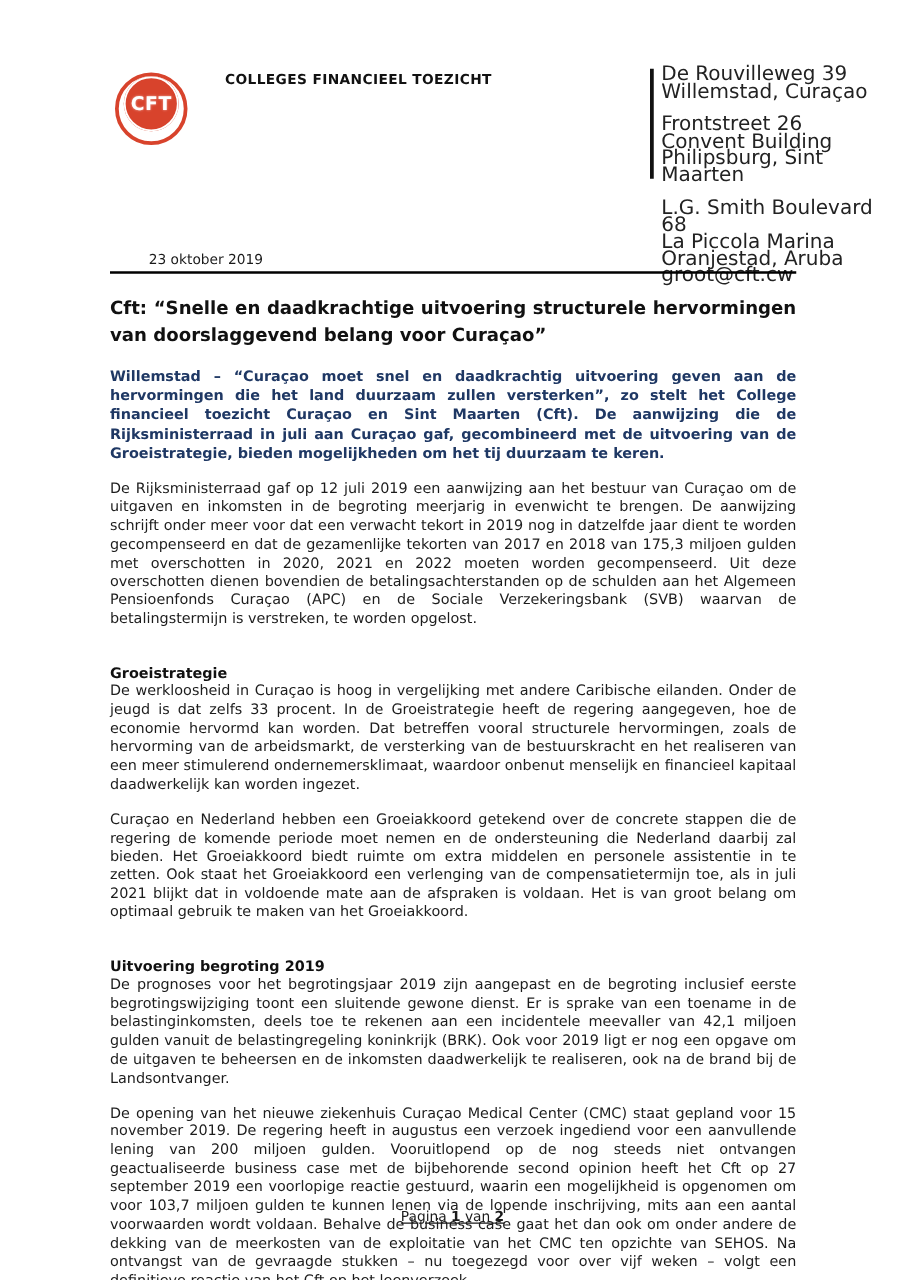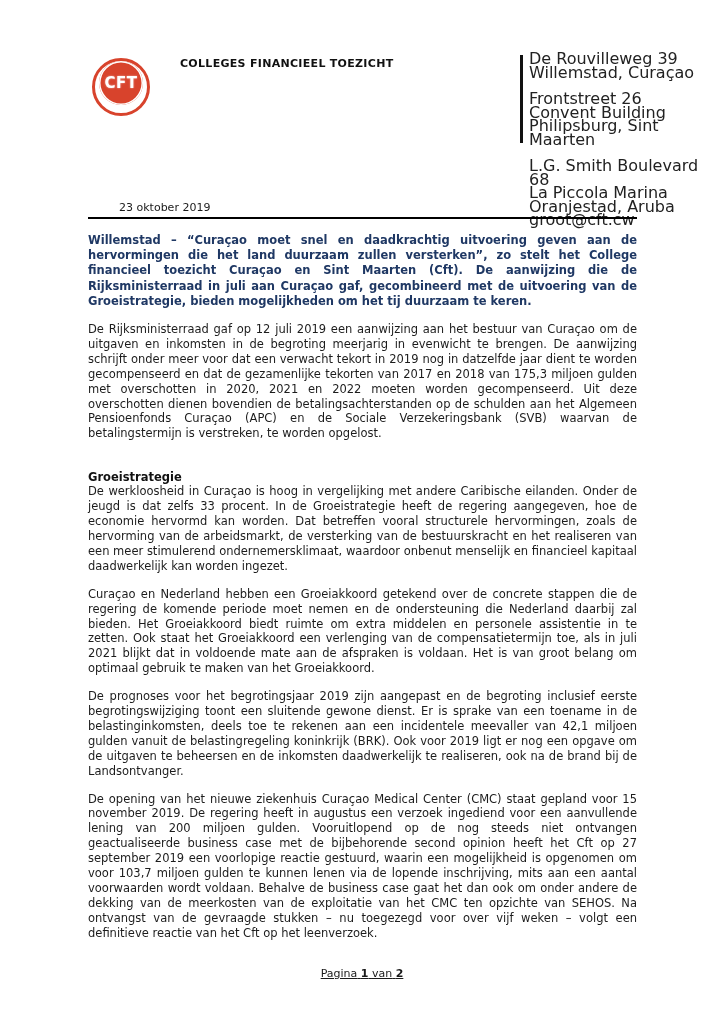--- a/index.html
+++ b/index.html
@@ -66,30 +66,32 @@
       <div>La Piccola Marina</div>
       <div>Oranjestad, Aruba</div>
       <div>groot@cft.cw</div>
     </div>
   </div>
 
   <div class="content">
     <div class="doc-date">23 oktober 2019</div>
     <hr class="rule">
 
+    <h2 class="headline">Cft: “Snelle en daadkrachtige uitvoering structurele hervormingen van doorslaggevend belang voor Curaçao”</h2>
 
     <p class="lead" style="color: rgb(31, 56, 100);">Willemstad – “Curaçao moet snel en daadkrachtig uitvoering geven aan de hervormingen die het land duurzaam zullen versterken”, zo stelt het College financieel toezicht Curaçao en Sint Maarten (Cft). De aanwijzing die de Rijksministerraad in juli aan Curaçao gaf, gecombineerd met de uitvoering van de Groeistrategie, bieden mogelijkheden om het tij duurzaam te keren.</p>
 
     <p class="para">De Rijksministerraad gaf op 12 juli 2019 een aanwijzing aan het bestuur van Curaçao om de uitgaven en inkomsten in de begroting meerjarig in evenwicht te brengen. De aanwijzing schrijft onder meer voor dat een verwacht tekort in 2019 nog in datzelfde jaar dient te worden gecompenseerd en dat de gezamenlijke tekorten van 2017 en 2018 van 175,3 miljoen gulden met overschotten in 2020, 2021 en 2022 moeten worden gecompenseerd. Uit deze overschotten dienen bovendien de betalingsachterstanden op de schulden aan het Algemeen Pensioenfonds Curaçao (APC) en de Sociale Verzekeringsbank (SVB) waarvan de betalingstermijn is verstreken, te worden opgelost.</p>
 
     <h3 class="sec-heading">Groeistrategie</h3>
     <p class="para">De werkloosheid in Curaçao is hoog in vergelijking met andere Caribische eilanden. Onder de jeugd is dat zelfs 33 procent. In de Groeistrategie heeft de regering aangegeven, hoe de economie hervormd kan worden. Dat betreffen vooral structurele hervormingen, zoals de hervorming van de arbeidsmarkt, de versterking van de bestuurskracht en het realiseren van een meer stimulerend ondernemersklimaat, waardoor onbenut menselijk en financieel kapitaal daadwerkelijk kan worden ingezet.</p>
 
     <p class="para">Curaçao en Nederland hebben een Groeiakkoord getekend over de concrete stappen die de regering de komende periode moet nemen en de ondersteuning die Nederland daarbij zal bieden. Het Groeiakkoord biedt ruimte om extra middelen en personele assistentie in te zetten. Ook staat het Groeiakkoord een verlenging van de compensatietermijn toe, als in juli 2021 blijkt dat in voldoende mate aan de afspraken is voldaan. Het is van groot belang om optimaal gebruik te maken van het Groeiakkoord.</p>
 
+    <h3 class="sec-heading">Uitvoering begroting 2019</h3>
     <p class="para">De prognoses voor het begrotingsjaar 2019 zijn aangepast en de begroting inclusief eerste begrotingswijziging toont een sluitende gewone dienst. Er is sprake van een toename in de belastinginkomsten, deels toe te rekenen aan een incidentele meevaller van 42,1 miljoen gulden vanuit de belastingregeling koninkrijk (BRK). Ook voor 2019 ligt er nog een opgave om de uitgaven te beheersen en de inkomsten daadwerkelijk te realiseren, ook na de brand bij de Landsontvanger.</p>
 
     <p class="para">De opening van het nieuwe ziekenhuis Curaçao Medical Center (CMC) staat gepland voor 15 november 2019. De regering heeft in augustus een verzoek ingediend voor een aanvullende lening van 200 miljoen gulden. Vooruitlopend op de nog steeds niet ontvangen geactualiseerde business case met de bijbehorende second opinion heeft het Cft op 27 september 2019 een voorlopige reactie gestuurd, waarin een mogelijkheid is opgenomen om voor 103,7 miljoen gulden te kunnen lenen via de lopende inschrijving, mits aan een aantal voorwaarden wordt voldaan. Behalve de business case gaat het dan ook om onder andere de dekking van de meerkosten van de exploitatie van het CMC ten opzichte van SEHOS. Na ontvangst van de gevraagde stukken – nu toegezegd voor over vijf weken – volgt een definitieve reactie van het Cft op het leenverzoek.</p>
   </div>
 
   <div class="page-footer">
     <span>Pagina</span>
     <b>1</b>
     <span>van</span>
     <b>2</b>

